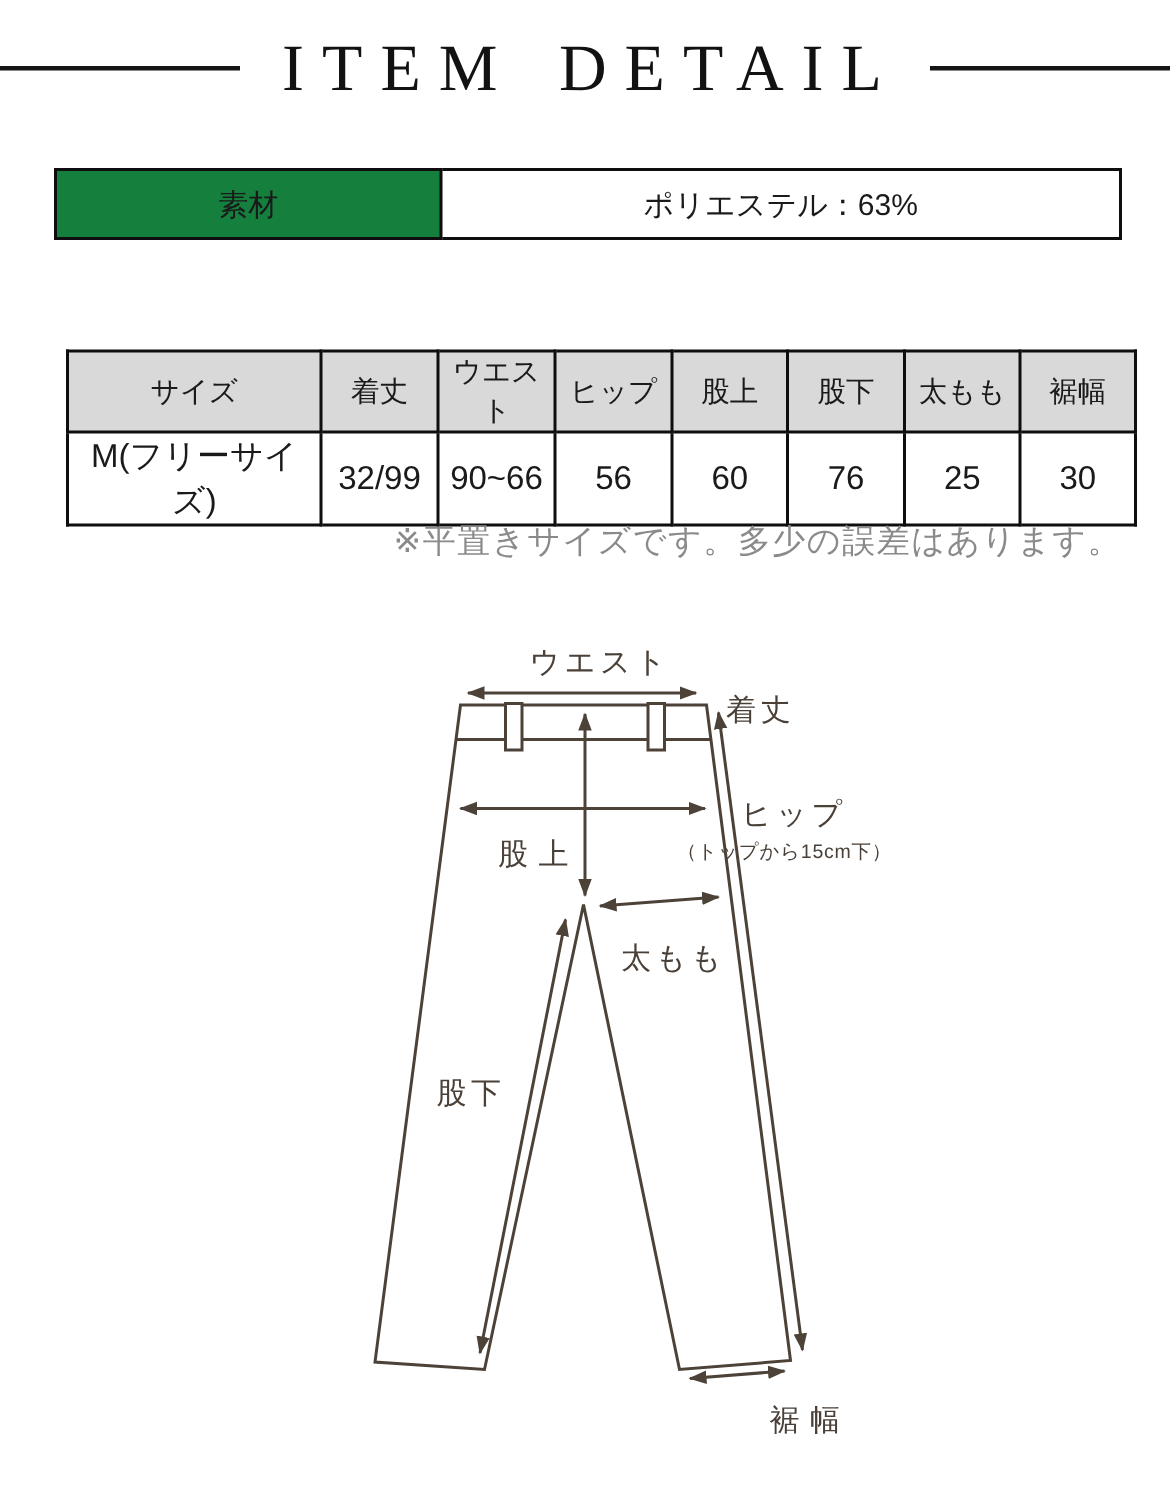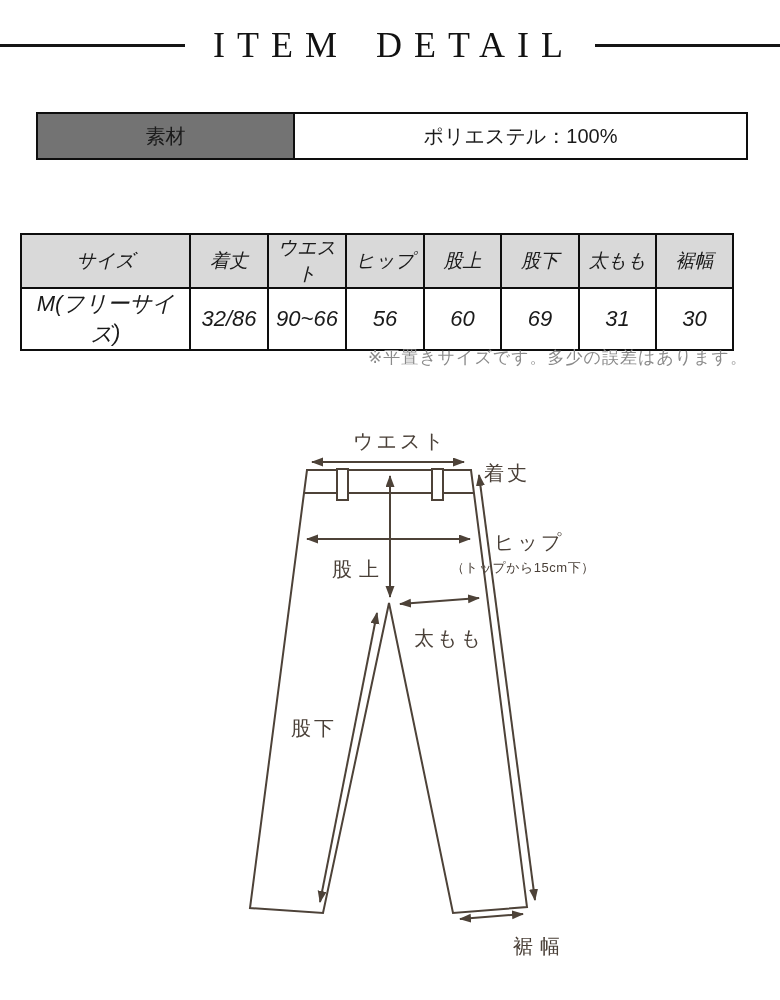--- a/index.html
+++ b/index.html
@@ -3,38 +3,38 @@
 <meta charset="utf-8">
 <style>
   html,body{margin:0;padding:0;background:#fff;}
   .page{position:relative;width:780px;height:1000px;background:#ffffff;overflow:hidden;
         font-family:"Liberation Sans","DejaVu Sans",sans-serif;color:#1a1a1a;}
 
   
   .header{position:absolute;top:24px;left:0;right:0;height:42px;display:flex;align-items:center;}
   .header .rule{height:3px;background:#151515;flex:1 1 0;}
   .header .title{font-family:"Liberation Serif","DejaVu Serif",serif;font-weight:400;
-                 font-size:36px;letter-spacing:12px;word-spacing:6px;color:#121212;
+                 font-size:44px;letter-spacing:12px;word-spacing:6px;color:#121212;
                  padding:0 20px 0 28px;white-space:nowrap;text-align:center;}
 
   
   table{border-collapse:collapse;table-layout:fixed;}
   #info-table{position:absolute;left:36px;top:112px;width:712px;}
   #info-table td{border:2px solid #0e0e0e;height:44px;text-align:center;vertical-align:middle;
                  font-size:20px;padding:0 4px;}
-  #info-table td.rowhead{background:#737373;width:247px;}
+  #info-table td.rowhead{background:#15803d;width:247px;}
 
-  #size-table{position:absolute;left:20px;top:233px;width:712px;font-style:italic;}
+  #size-table{position:absolute;left:44px;top:233px;width:712px;}
   #size-table th{border:2px solid #0e0e0e;background:#d9d9d9;height:41px;font-weight:400;
                  font-size:19px;text-align:center;vertical-align:middle;padding:0 2px;}
   #size-table td{border:2px solid #0e0e0e;height:50px;font-size:22px;text-align:center;
                  vertical-align:middle;padding:0 2px;}
 
   
-  .note{position:absolute;top:346px;right:32px;font-size:17px;letter-spacing:1px;color:#8a8a8a;}
+  .note{position:absolute;top:346px;right:32px;font-size:22px;letter-spacing:1px;color:#8a8a8a;}
 
   
   .diagram{position:absolute;top:415px;left:0;}
   .diagram .outline{fill:none;stroke:#4d4238;stroke-width:2;stroke-linejoin:miter;}
   .diagram .loop{fill:#ffffff;stroke:#4d4238;stroke-width:2;}
   .diagram .meas{stroke:#4d4238;stroke-width:2;}
   .diagram text{fill:#4a4038;font-family:"Liberation Sans","DejaVu Sans",sans-serif;}
   .lbl{font-size:20px;letter-spacing:3px;}
   .lbl-wide{font-size:20px;letter-spacing:7px;}
   .lbl-sm{font-size:13px;letter-spacing:0.5px;}
@@ -47,21 +47,21 @@
   <div class="header">
     <div class="rule"></div>
     <div class="title">ITEM DETAIL</div>
     <div class="rule"></div>
   </div>
 
   <table id="info-table">
     <tbody>
       <tr>
         <td class="rowhead">素材</td>
-        <td>ポリエステル：100%</td>
+        <td>ポリエステル：63%</td>
       </tr>
     </tbody>
   </table>
 
   <table id="size-table">
     <colgroup>
       <col style="width:169px">
         <col style="width:78px">
         <col style="width:78px">
         <col style="width:78px">
@@ -78,26 +78,26 @@
         <th>ヒップ</th>
         <th>股上</th>
         <th>股下</th>
         <th>太もも</th>
         <th>裾幅</th>
       </tr>
     </thead>
     <tbody>
       <tr>
         <td>M(フリーサイズ)</td>
-        <td>32/86</td>
+        <td>32/99</td>
         <td>90~66</td>
         <td>56</td>
         <td>60</td>
-        <td>69</td>
-        <td>31</td>
+        <td>76</td>
+        <td>25</td>
         <td>30</td>
       </tr>
     </tbody>
   </table>
 
   <div class="note">※平置きサイズです。多少の誤差はあります。</div>
 
   <svg class="diagram" width="780" height="585" viewBox="0 0 780 585">
     <defs>
       <marker id="ah" markerUnits="userSpaceOnUse" markerWidth="14" markerHeight="12" refX="11" refY="4.5" orient="auto-start-reverse">

